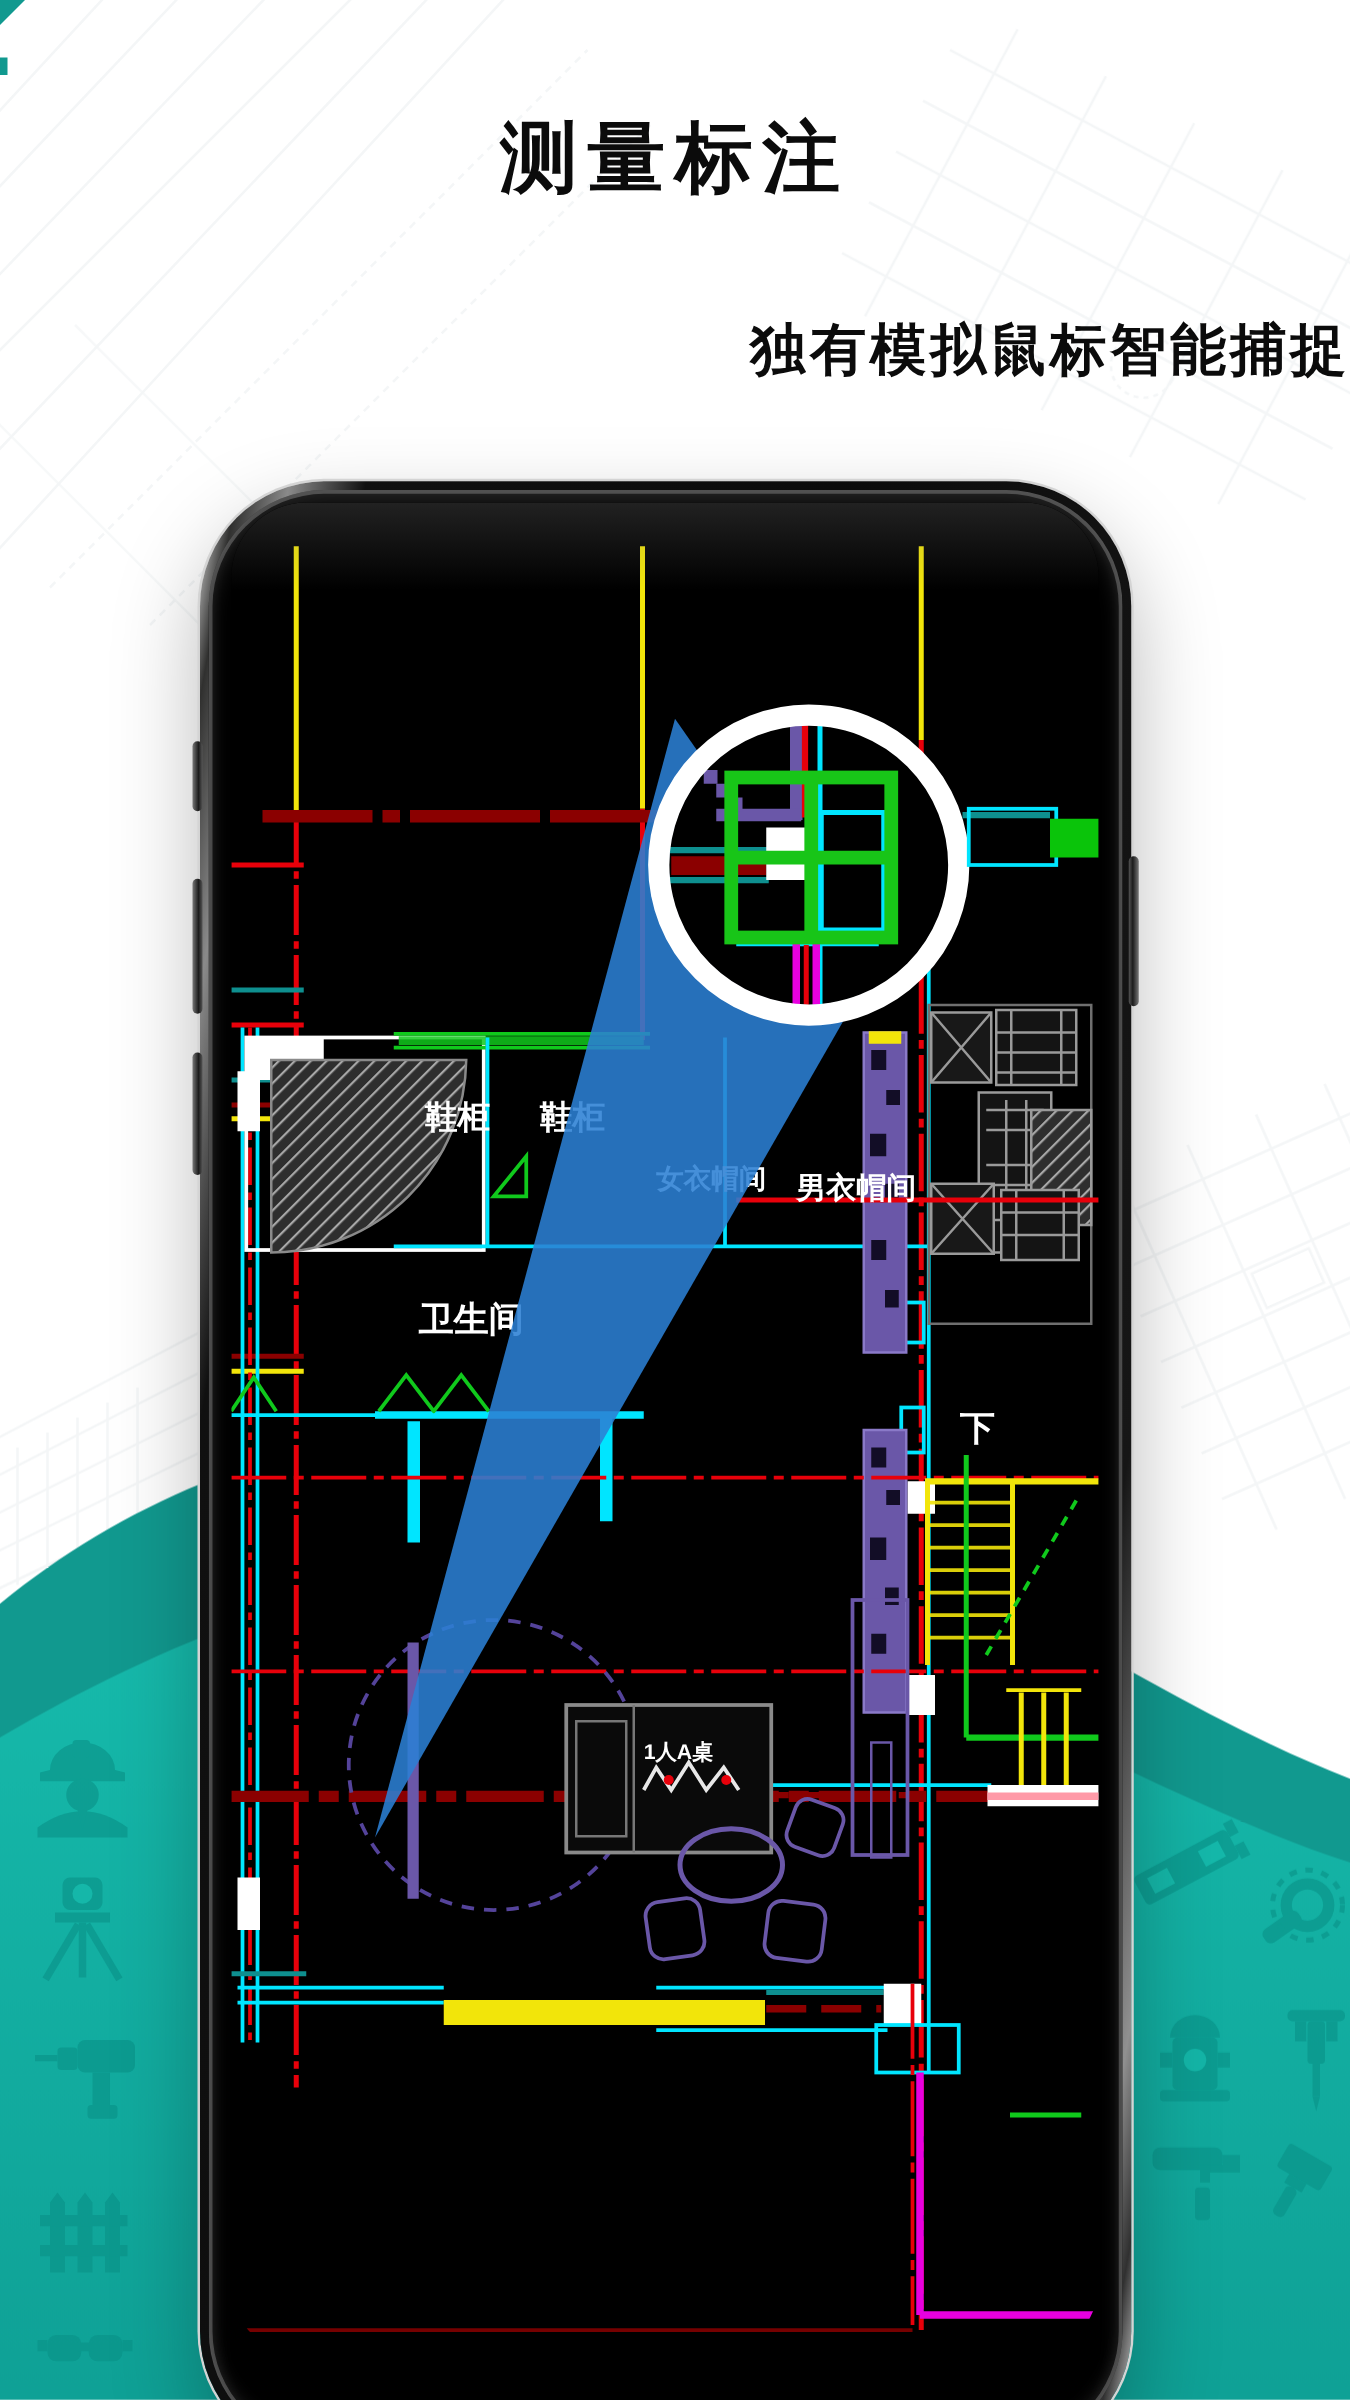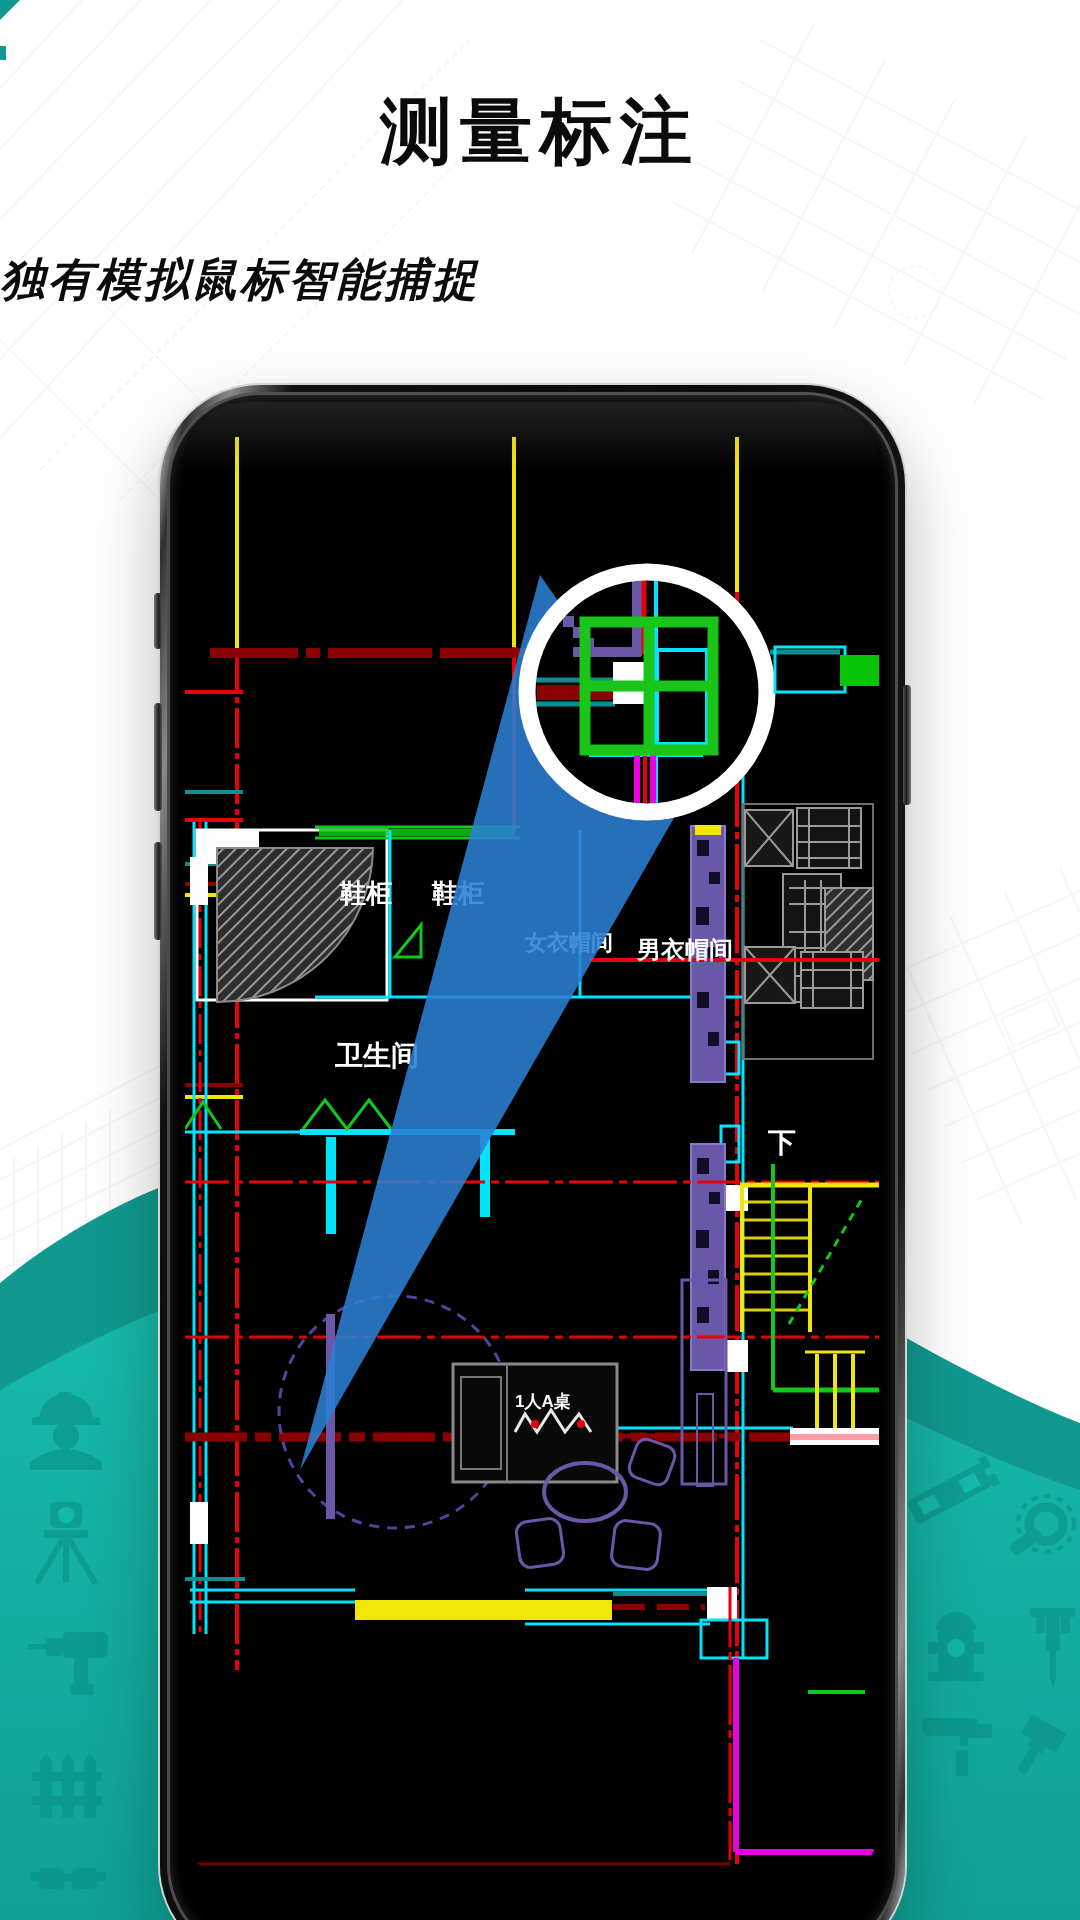--- a/index.html
+++ b/index.html
@@ -1,22 +1,22 @@
 <!DOCTYPE html>
 <html style="--ink: #0b0b0b; --teal_band: #11998f; --teal_main: #17bcad; --teal_deep: #0fa196; --icon_teal: #0a9288; --beam: #2b80d4; --red: #e8000a; --dimred: #8b0000; --cyan: #00e5ff; --tealline: #0e8f8f; --green: #10c91c; --gridgreen: #18c518; --yellow: #f2e50a; --magenta: #e800e0; --purple: #6a57a8; --purpledark: #54439a; --grayblock: #9a9a9a; --sketch: #8fa3ad;"><head>
 <meta charset="utf-8">
 <style>
   html,body{margin:0;padding:0;}
   body{width:1080px;height:1920px;position:relative;overflow:hidden;background:#fff;
        font-family:"Liberation Sans",sans-serif;}
   
   .title{position:absolute;top:84px;left:0;width:1080px;text-align:center;
-         font-size:72px;font-weight:900;letter-spacing:8px;color:var(--ink);}
-  .subtitle{position:absolute;top:250px;left:0;width:1080px;text-align:left;
-         font-size:45px;font-weight:700;letter-spacing:3px;color:var(--ink);font-style:italic;}
+         font-size:62px;font-weight:900;letter-spacing:8px;color:var(--ink);}
+  .subtitle{position:absolute;top:250px;left:0;width:1080px;text-align:right;
+         font-size:45px;font-weight:700;letter-spacing:3px;color:var(--ink);}
   
   .sketch{position:absolute;left:0;top:0;pointer-events:none;}
   
   .wave{position:absolute;left:0;top:1050px;}
   
   .corner{position:absolute;left:0;top:0;}
   
   .phone{position:absolute;left:160px;top:385px;width:745px;height:1580px;border-radius:100px;
          background:linear-gradient(100deg,#f2f2f2 0%,#30302f 3%,#8a8a8a 7%,#101010 13%,
                     #0b0b0b 50%,#161616 86%,#909090 94%,#303030 97%,#efefef 100%);

